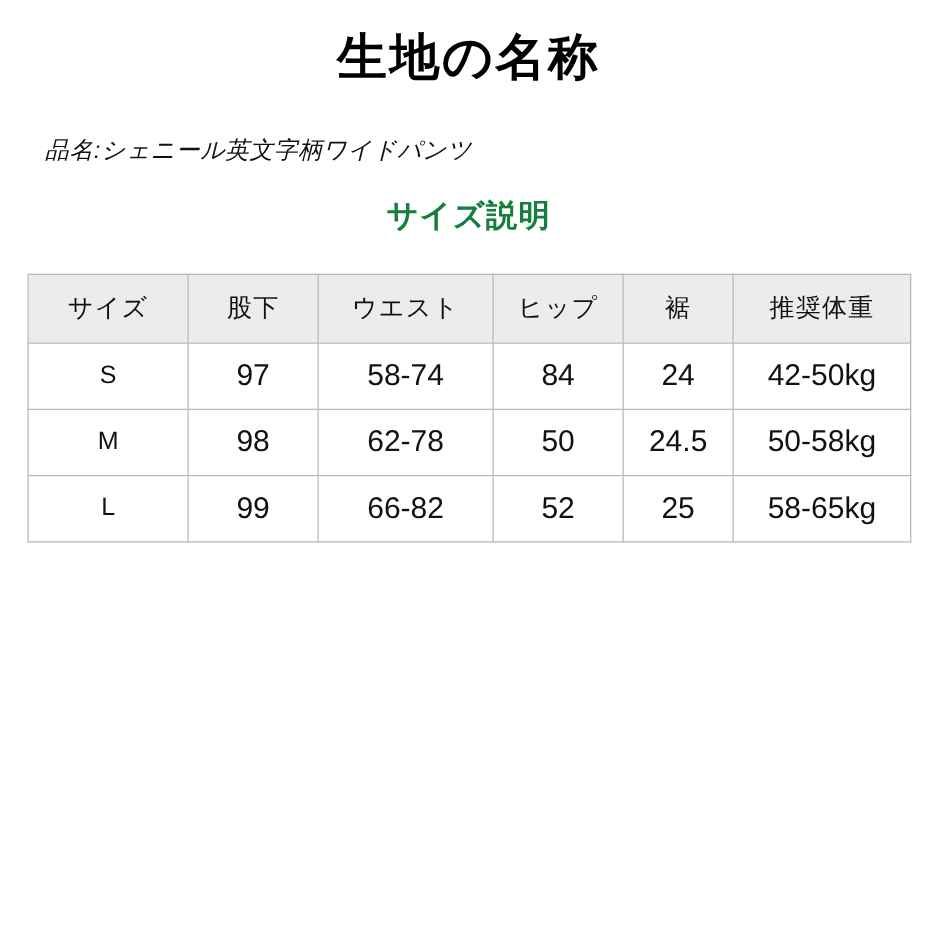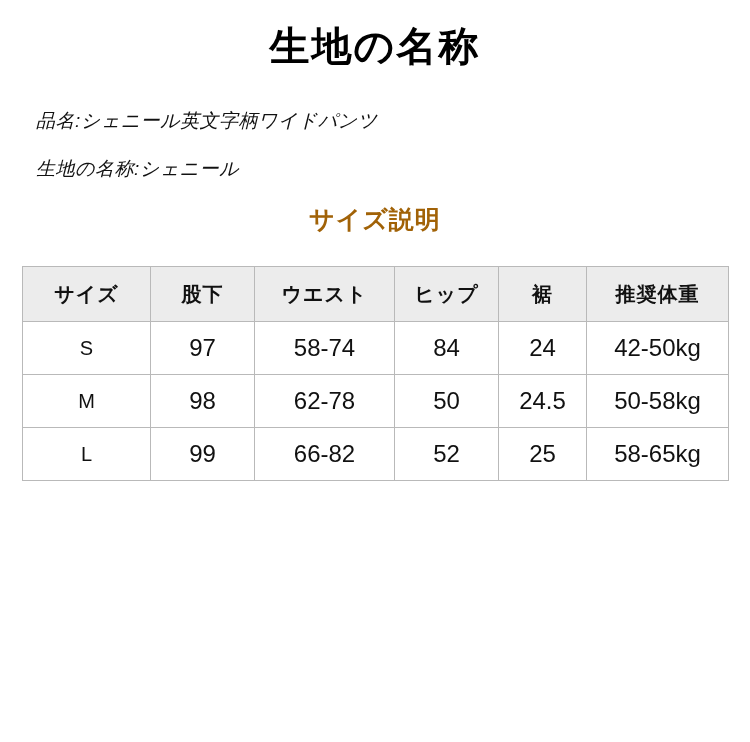--- a/index.html
+++ b/index.html
@@ -40,21 +40,21 @@
     margin-bottom: 22px;
     color: #111;
     letter-spacing: 0.5px;
   }
   .section-title {
     text-align: center;
     font-size: 25px;
     font-weight: bold;
     margin: 22px 0 0 0;
     letter-spacing: 1px;
-    color: #a16207;
+    color: #15803d;
   }
   .table-wrap {
     margin: 30px 22px 0 22px;
   }
   table.size-table {
     width: 706px;
     border-collapse: collapse;
     table-layout: fixed;
   }
   table.size-table th,
@@ -62,21 +62,21 @@
     border: 1px solid #b9b9b9;
     text-align: center;
     font-size: 24px;
     color: #111;
     height: 52px;
     padding: 0;
     font-weight: normal;
   }
   table.size-table thead th {
     background: #ececec;
-    font-weight: bold;
+    font-weight: normal;
     font-size: 20px;
     letter-spacing: 1px;
     height: 54px;
   }
   table.size-table tbody td:first-child {
     font-size: 20px;
   }
   col.c1 { width: 128px; }
   col.c2 { width: 104px; }
   col.c3 { width: 140px; }
@@ -86,21 +86,20 @@
 </style>
 </head>
 <body>
 
 <div class="page">
 
   <h1 class="main-title">生地の名称</h1>
 
   <div class="specs">
     <div class="spec-line">品名:シェニール英文字柄ワイドパンツ</div>
-    <div class="spec-line">生地の名称:シェニール</div>
   </div>
 
   <h2 class="section-title">サイズ説明</h2>
 
   <div class="table-wrap">
     <table class="size-table">
       <colgroup>
         <col class="c1">
           <col class="c2">
           <col class="c3">

